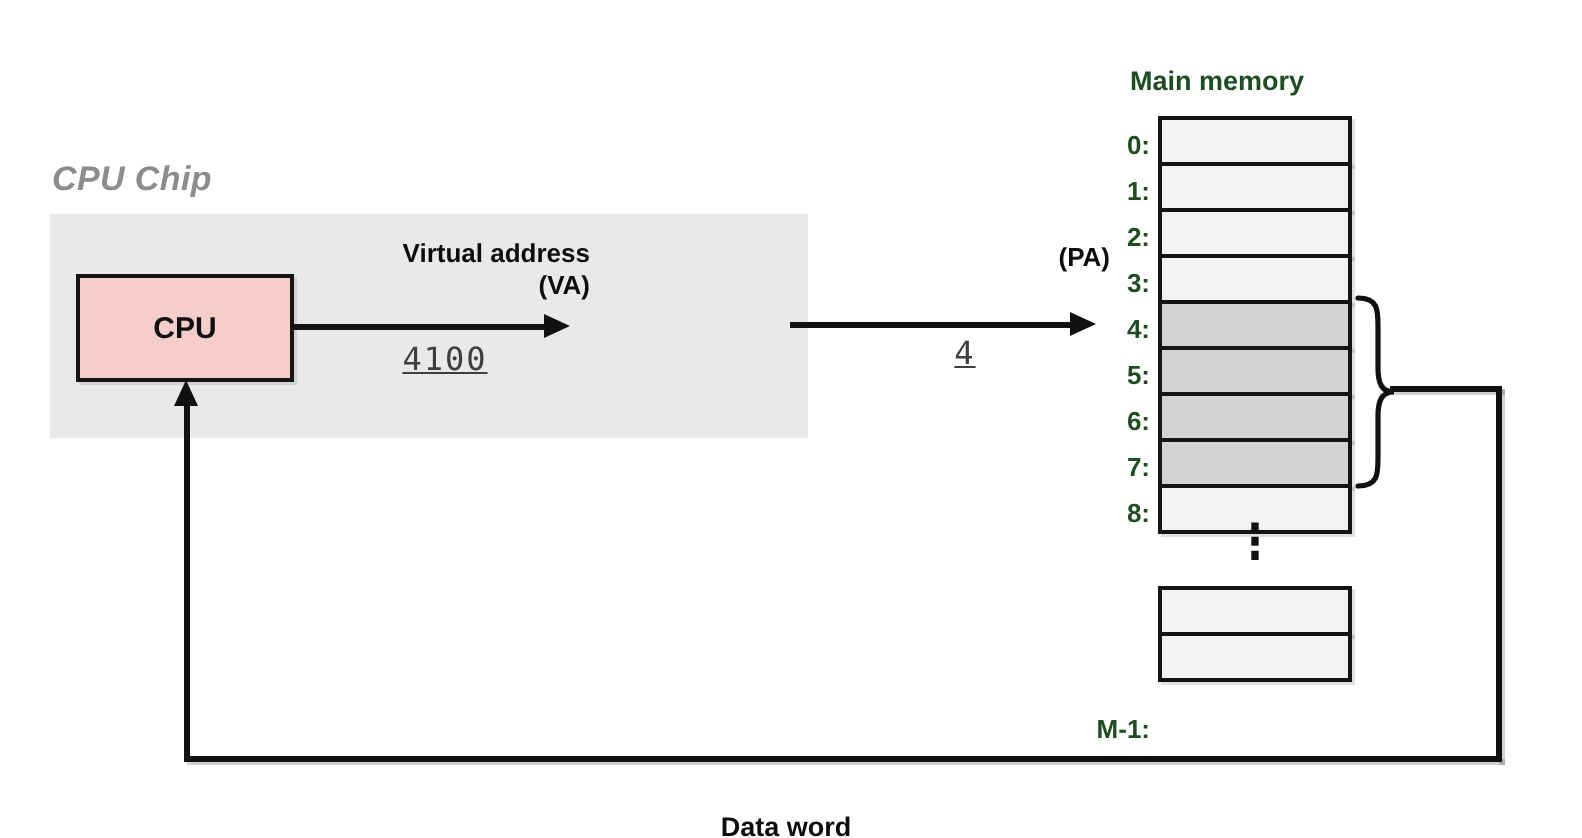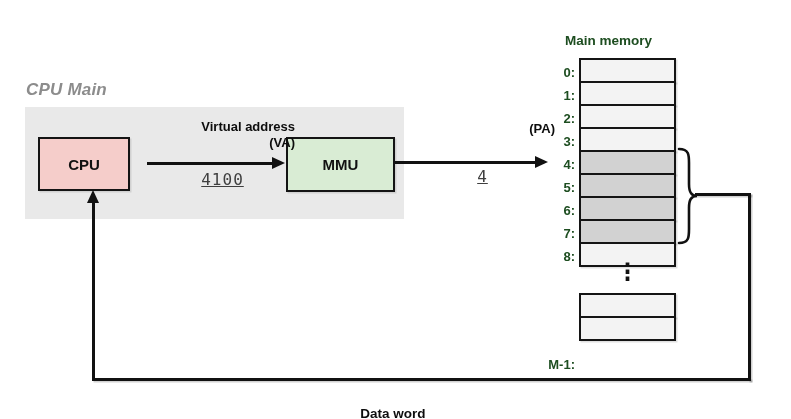--- a/index.html
+++ b/index.html
@@ -9,21 +9,21 @@
   }
   .abs{position:absolute;box-sizing:border-box;}
 
   
   #chip-rect{left:25px;top:107px;width:379px;height:112px;background:var(--chip-fill);}
   #chip-label{left:26px;top:80px;font-size:17px;font-weight:bold;font-style:italic;
     color:var(--chip-label-gray);letter-spacing:.2px;}
 
   .unit-box{border:2px solid #141414;display:flex;align-items:center;justify-content:center;
     font-weight:bold;font-size:15px;color:#111;box-shadow:1.5px 1.5px 0 rgba(0,0,0,.10);}
-  #cpu-box{left:38px;top:137px;width:92px;height:54px;background:var(--cpu-fill);}
+  #cpu-box{left:38px;top:137px;width:109px;height:54px;background:var(--cpu-fill);}
   #mmu-box{left:286px;top:137px;width:109px;height:55px;background:var(--mmu-fill);}
 
   
   .hline{background:#111;height:3px;}
   .vline{background:#111;width:3px;}
   .conn{box-shadow:1.5px 1.5px 0 rgba(0,0,0,.18);}
   .head-right{width:0;height:0;border-top:6.5px solid transparent;border-bottom:6.5px solid transparent;
     border-left:13px solid #111;}
   .head-up{width:0;height:0;border-left:6.5px solid transparent;border-right:6.5px solid transparent;
     border-bottom:13px solid #111;}
@@ -52,27 +52,24 @@
   #brace-svg{left:676px;top:146px;}
 
   #data-word{left:328px;top:406px;width:130px;text-align:center;font-weight:bold;font-size:13.5px;color:#0d0d0d;}
 </style>
 </head>
 <body>
 
 <div id="canvas">
 
   <div class="abs" id="chip-rect"></div>
-  <div class="abs" id="chip-label">CPU Main</div>
+  <div class="abs" id="chip-label">CPU Chip</div>
 
   <div class="abs unit-box" id="cpu-box">
     <span>CPU</span>
-  </div>
-  <div class="abs unit-box" id="mmu-box">
-    <span>MMU</span>
   </div>
 
   <div class="abs hline" style="left:147px;top:162px;width:128px;"></div>
   <div class="abs head-right" style="left:272px;top:157px;"></div>
   <div class="abs addr-block" id="va-block">
     <div>Virtual address</div>
     <div>(VA)</div>
   </div>
   <div class="abs addr-value" id="va-value">4100</div>
 

